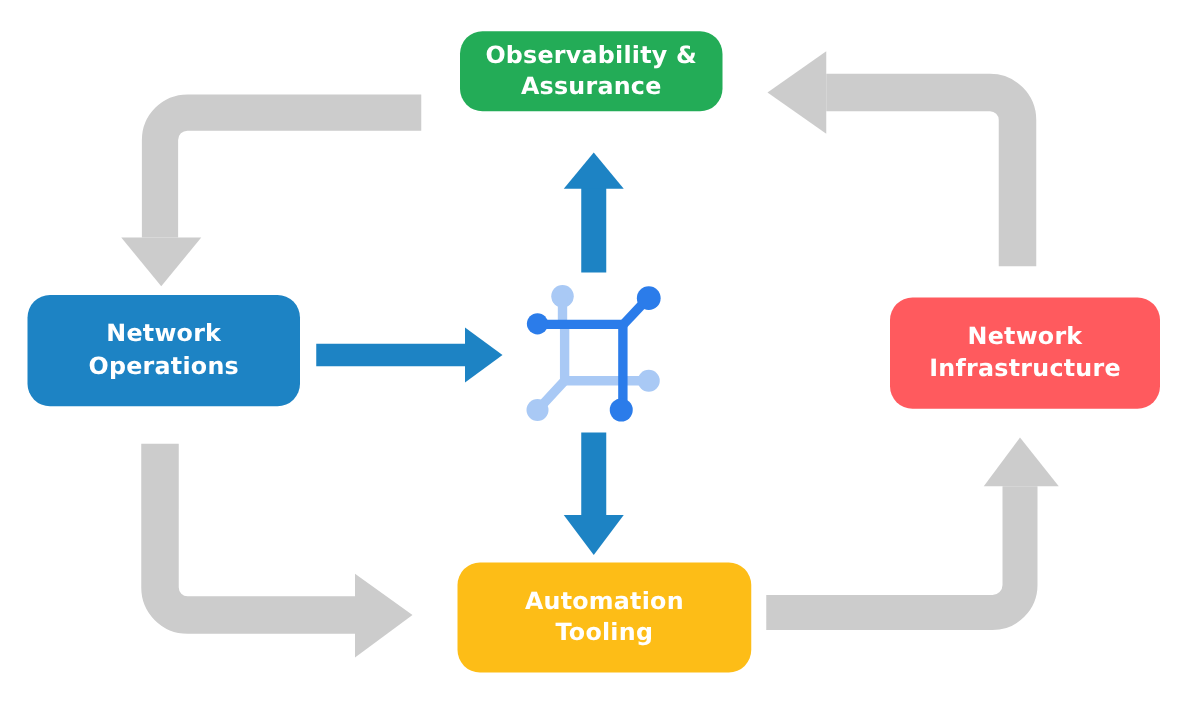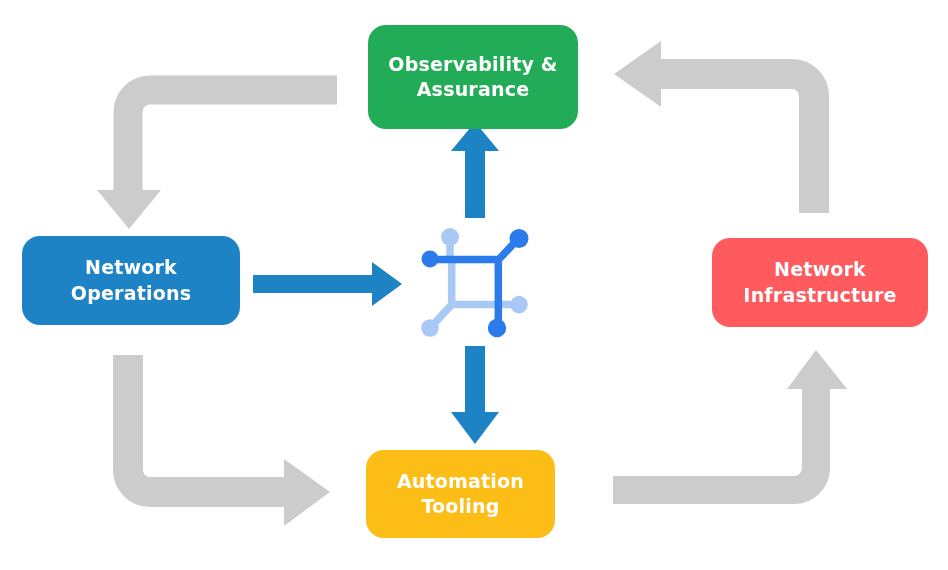--- a/index.html
+++ b/index.html
@@ -29,24 +29,24 @@
     align-items: center;
     justify-content: center;
     text-align: center;
     color: var(--text, #ffffff);
     font-size: 19px;
     font-weight: 600;
     line-height: 1.32;
     letter-spacing: 0.2px;
     white-space: pre-line;
   }
-  .node-observability  { left: 368px; top: 25px;  width: 210px; height: 104px; }
+  .node-observability  { left: 368px; top: 25px;  width: 210px; height: 64px; }
   .node-operations     { left: 22px;  top: 236px; width: 218px; height: 89px; }
   .node-infrastructure { left: 712px; top: 238px; width: 216px; height: 89px; }
-  .node-automation     { left: 366px; top: 450px; width: 189px; height: 88px; }
+  .node-automation     { left: 366px; top: 450px; width: 235px; height: 88px; }
 
   .arrow-gray  { stroke: var(--arrow-gray, #cccccc); fill: none; }
   .head-gray   { fill: var(--arrow-gray, #cccccc); }
   .blue-fill   { fill: var(--arrow-blue, #1d83c4); }
   .icon-dark-line  { stroke: var(--icon-dark, #2b7cea); fill: none; }
   .icon-light-line { stroke: var(--icon-light, #a9c9f5); fill: none; }
   .icon-dark-dot   { fill: var(--icon-dark, #2b7cea); }
   .icon-light-dot  { fill: var(--icon-light, #a9c9f5); }
 </style>
 </head>

